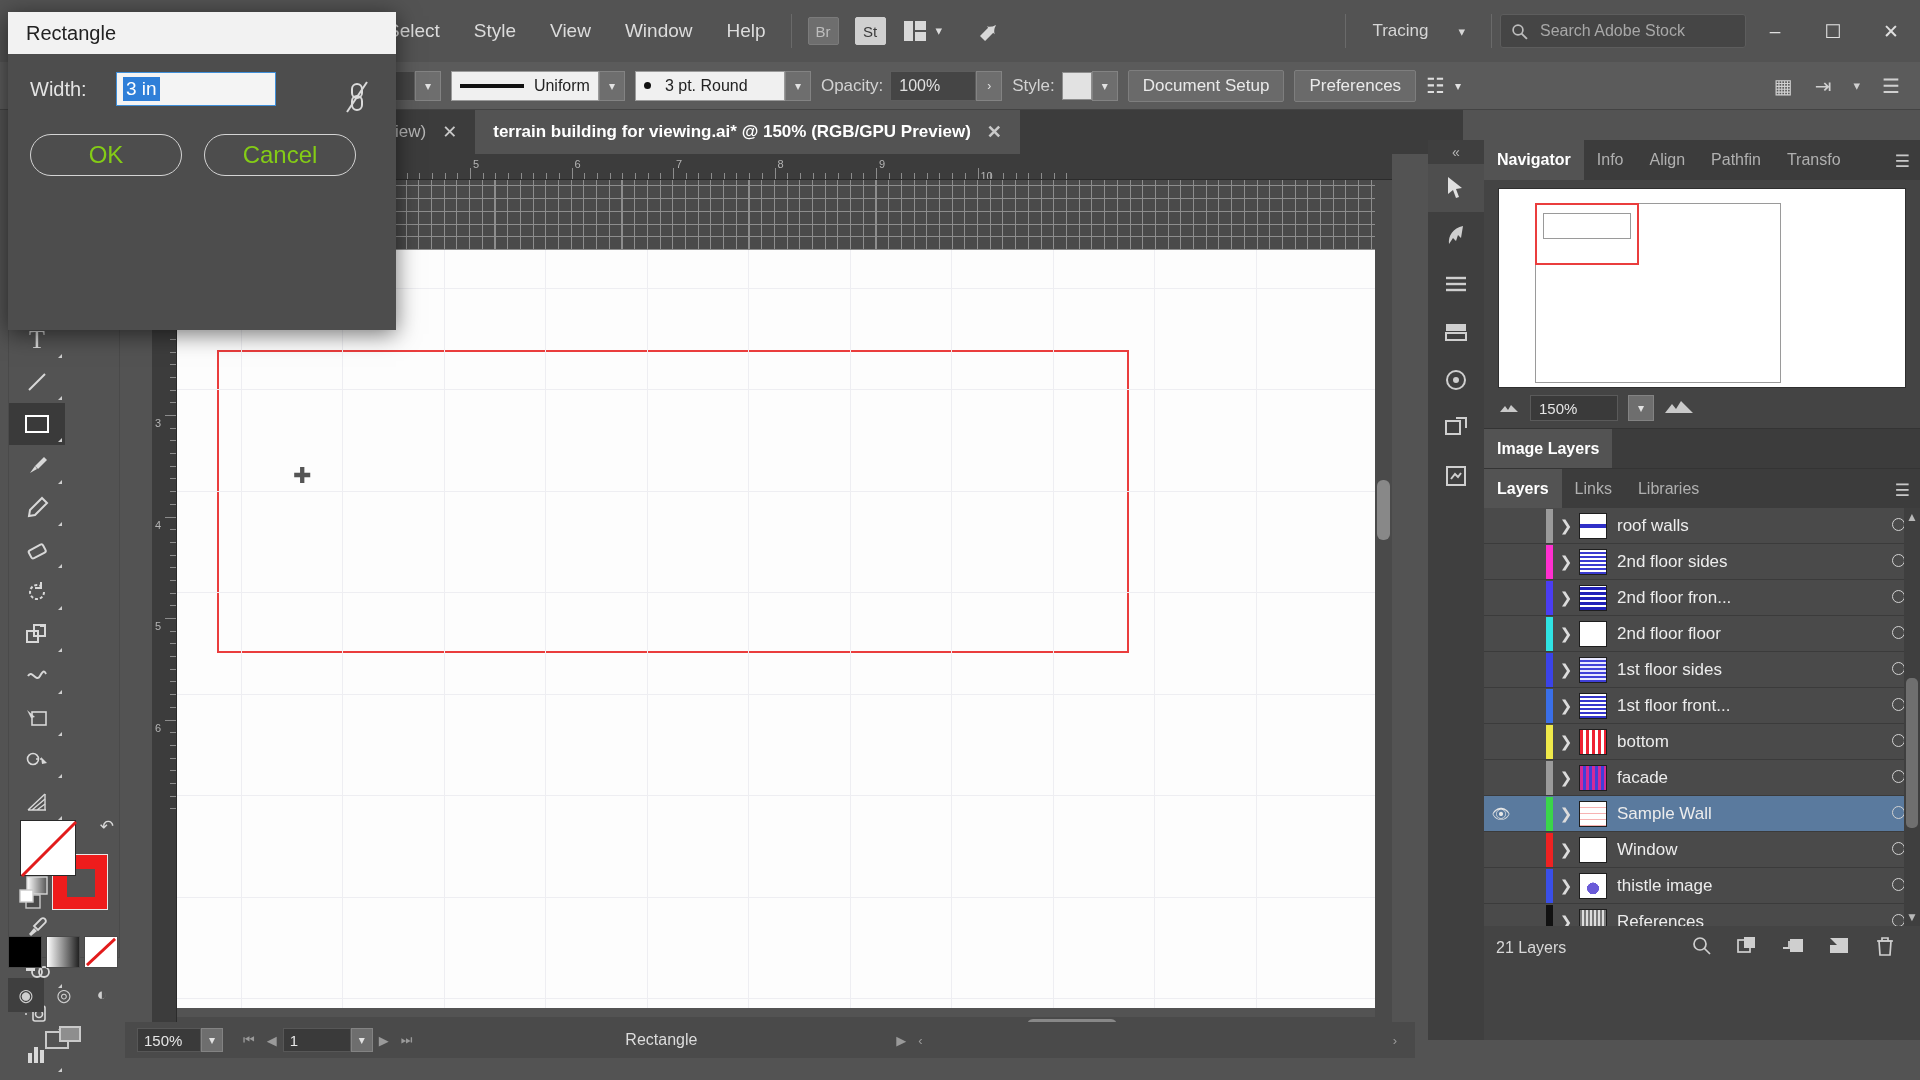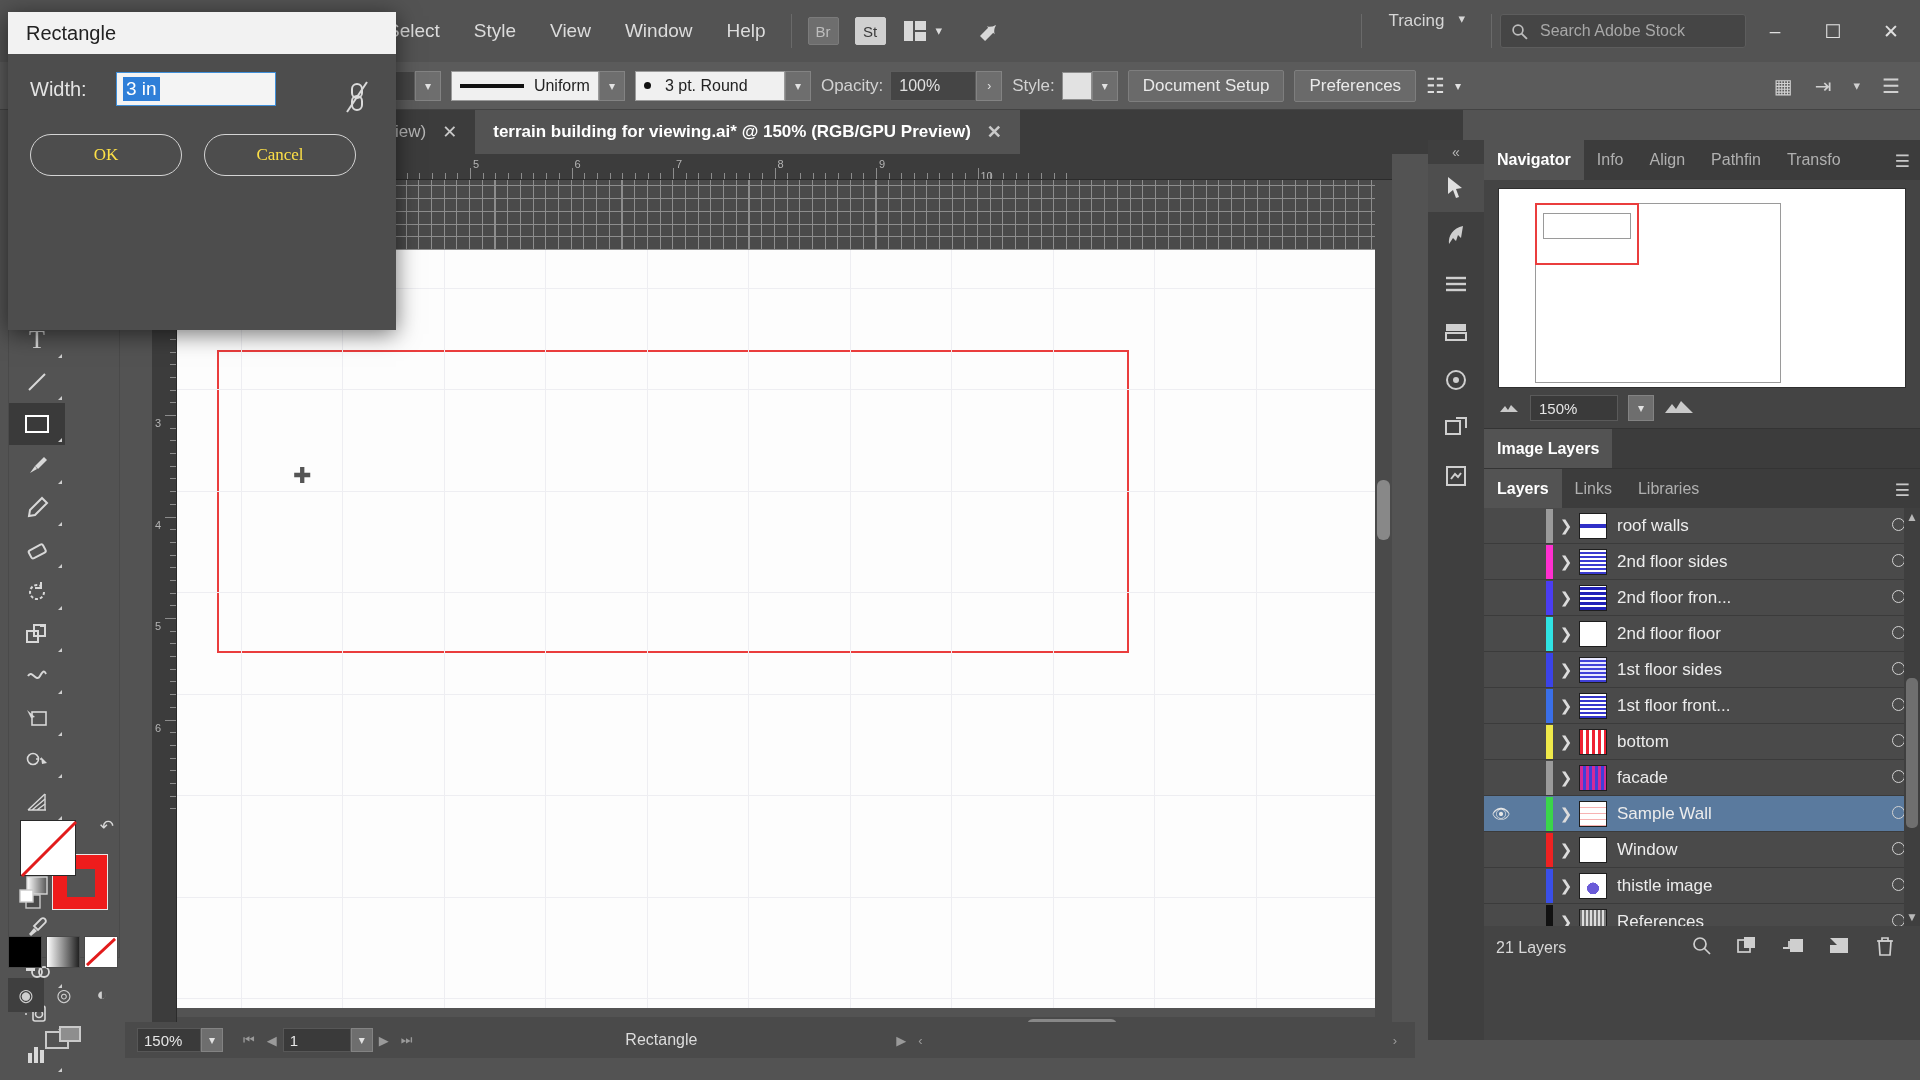--- a/index.html
+++ b/index.html
@@ -30,21 +30,21 @@
   .sq-btn {
     width: 31px; height: 28px; border: 1px solid #7b7b7b; background: #6e6e6e;
     color: #bdbdbd; font-size: 15px; display: flex; align-items: center;
     justify-content: center; margin: 0 8px; border-radius: 2px;
   }
   .sq-btn.light { background: #d0d0d0; color: #3a3a3a; border-color:#d0d0d0; }
   .arrange-ic { display:flex; gap:2px; margin-left:10px; }
   .arrange-ic i { display:block; background:#d8d8d8; }
   .rocket { margin-left: 26px; font-size: 26px; color: #d8d8d8; transform: rotate(-45deg); }
   .menu-right { position:absolute; right: 0; top:0; height:62px; display:flex; align-items:center; }
-  .tracing-box { display:flex; align-items:flex-start; gap:14px; padding: 0 18px; height:40px; }
+  .tracing-box { display:flex; align-items:center; gap:30px; padding: 0 18px; height:40px; }
   .search-box {
     display:flex; align-items:center; gap:12px;
     background:#454545; border:1px solid #5d5d5d; border-radius:3px;
     width: 246px; height: 34px; padding: 0 10px; color:#a8a8a8; font-size:16px;
   }
   .win-ctrl { display:flex; align-items:center; }
   .win-ctrl div { width:58px; height:62px; display:flex; align-items:center; justify-content:center; font-size:19px; color:#e0e0e0; }
 
   
   .controlbar {
@@ -226,21 +226,21 @@
     width:160px; height:34px; background:#f4f4f4; border:1px solid #3f8fd9;
     display:flex; align-items:center; padding:0 6px;
   }
   .dlg-input .selhi { background:#2f7fd8; color:#ffffff; font-size:19px; padding:1px 3px; }
   .dlg-input.ro { background:#3b3b3b; border:1px solid #3b3b3b; color:#ececec; font-size:19px; padding:0 9px;}
   .chain { position:absolute; right:26px; top:26px; color:#dadada; font-size:26px; }
   .dlg-buttons { display:flex; gap:22px; padding: 12px 22px 0 22px; }
   .dlg-btn {
     width:152px; height:42px; border:1px solid #d4d4d4; border-radius:22px;
     display:flex; align-items:center; justify-content:center;
-    color:#fde047; font-size:17px; background:transparent;font-family:Liberation Serif, serif;
+    color:#84cc16; font-size:24px; background:transparent;
   }
 </style>
 </head>
 <body>
 
 <div id="app">
 
   <div class="menubar">
     <div class="menu-left">
       <div class="mi">Select</div>

